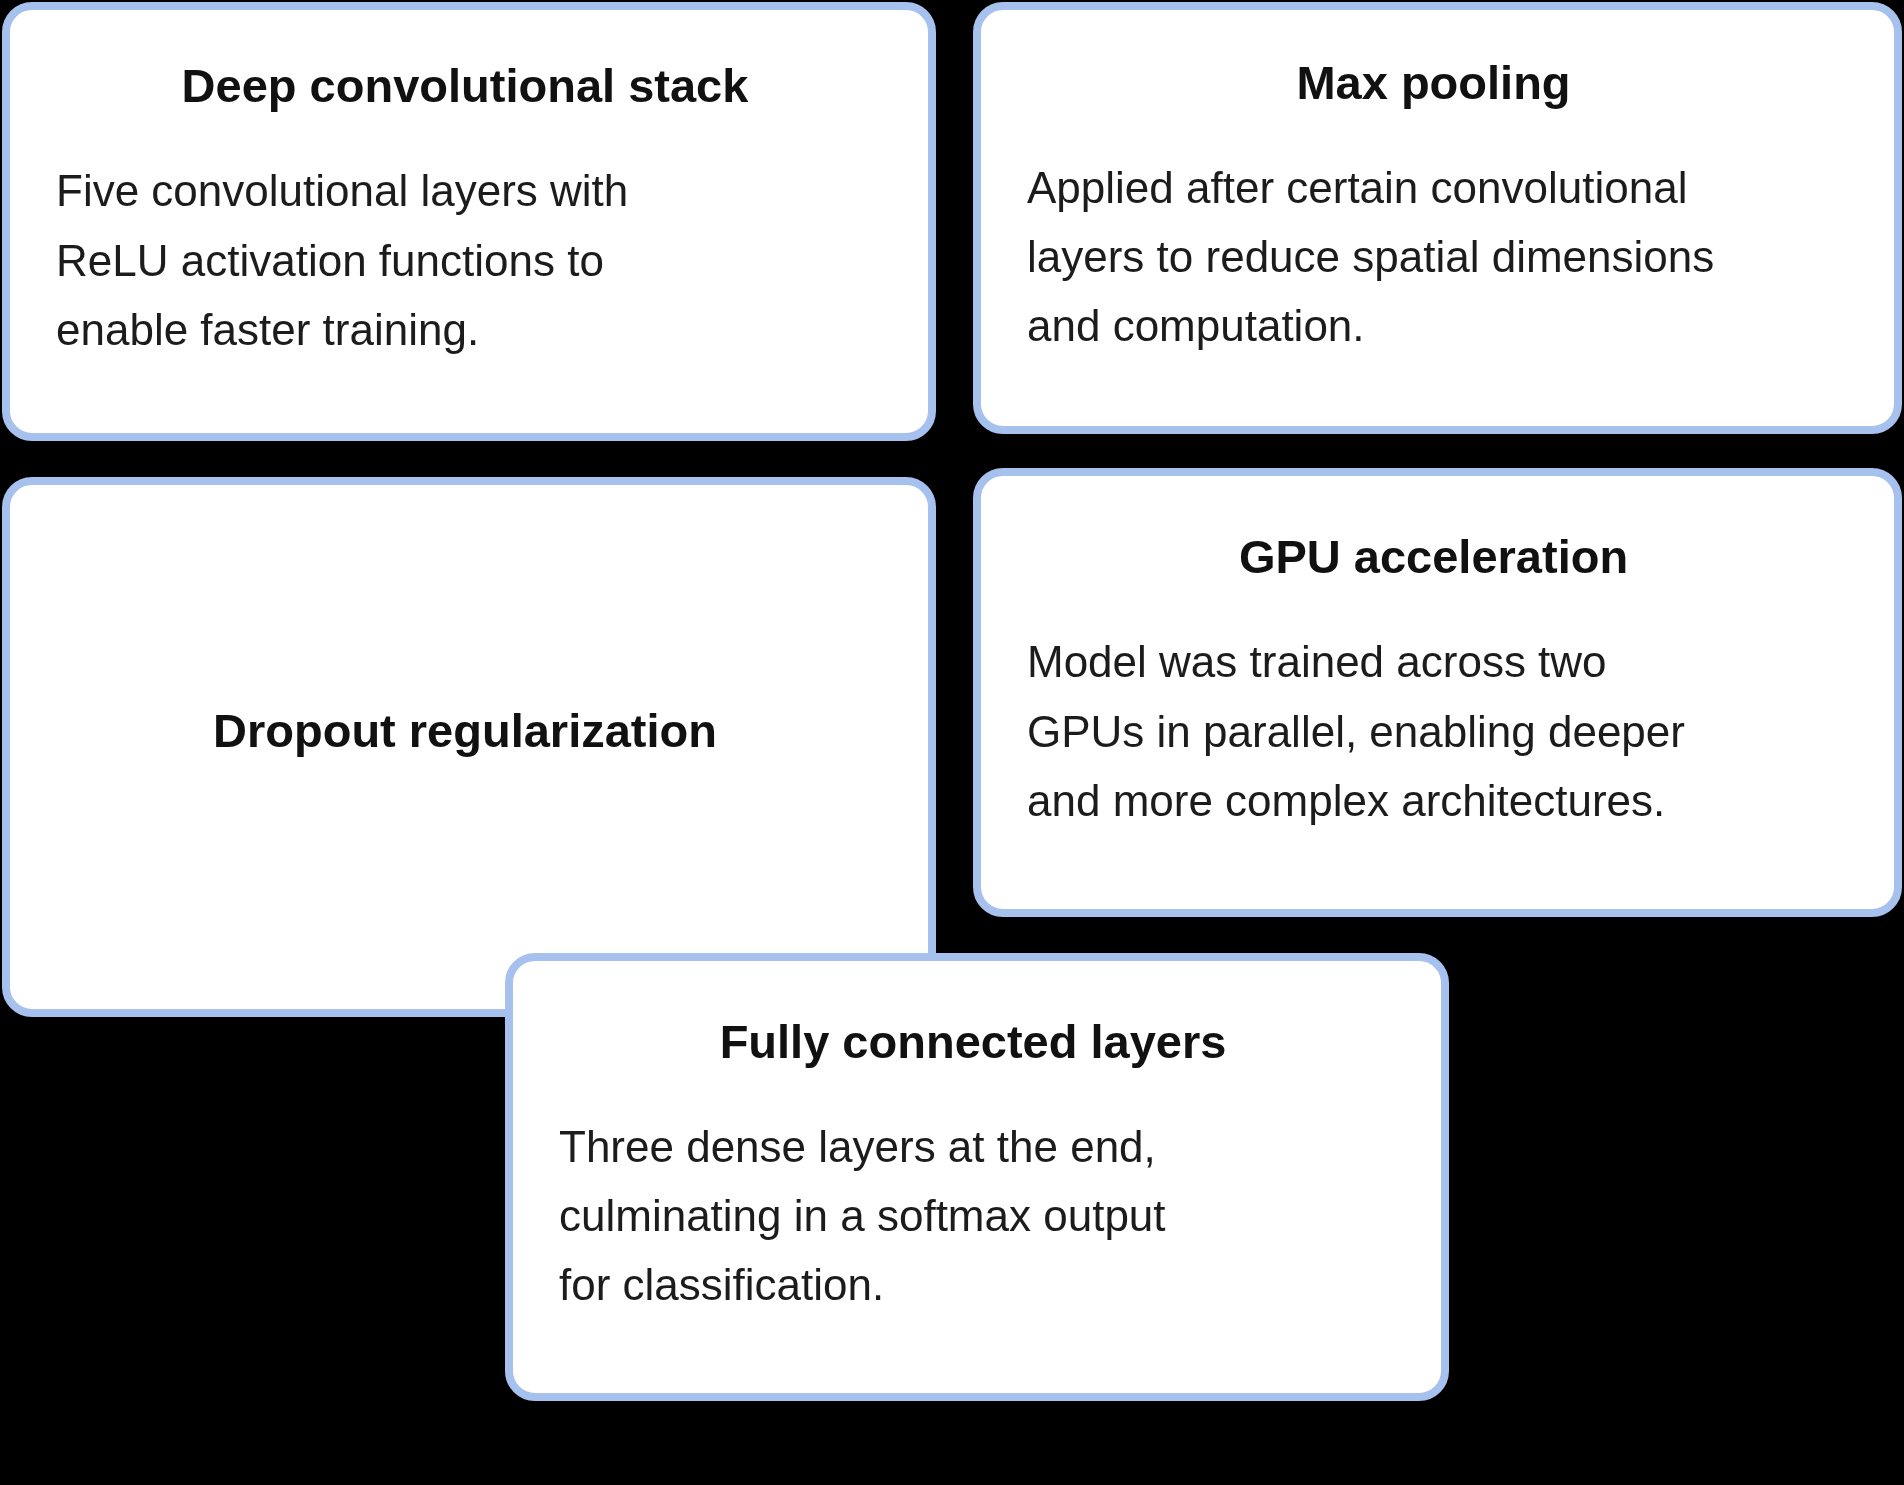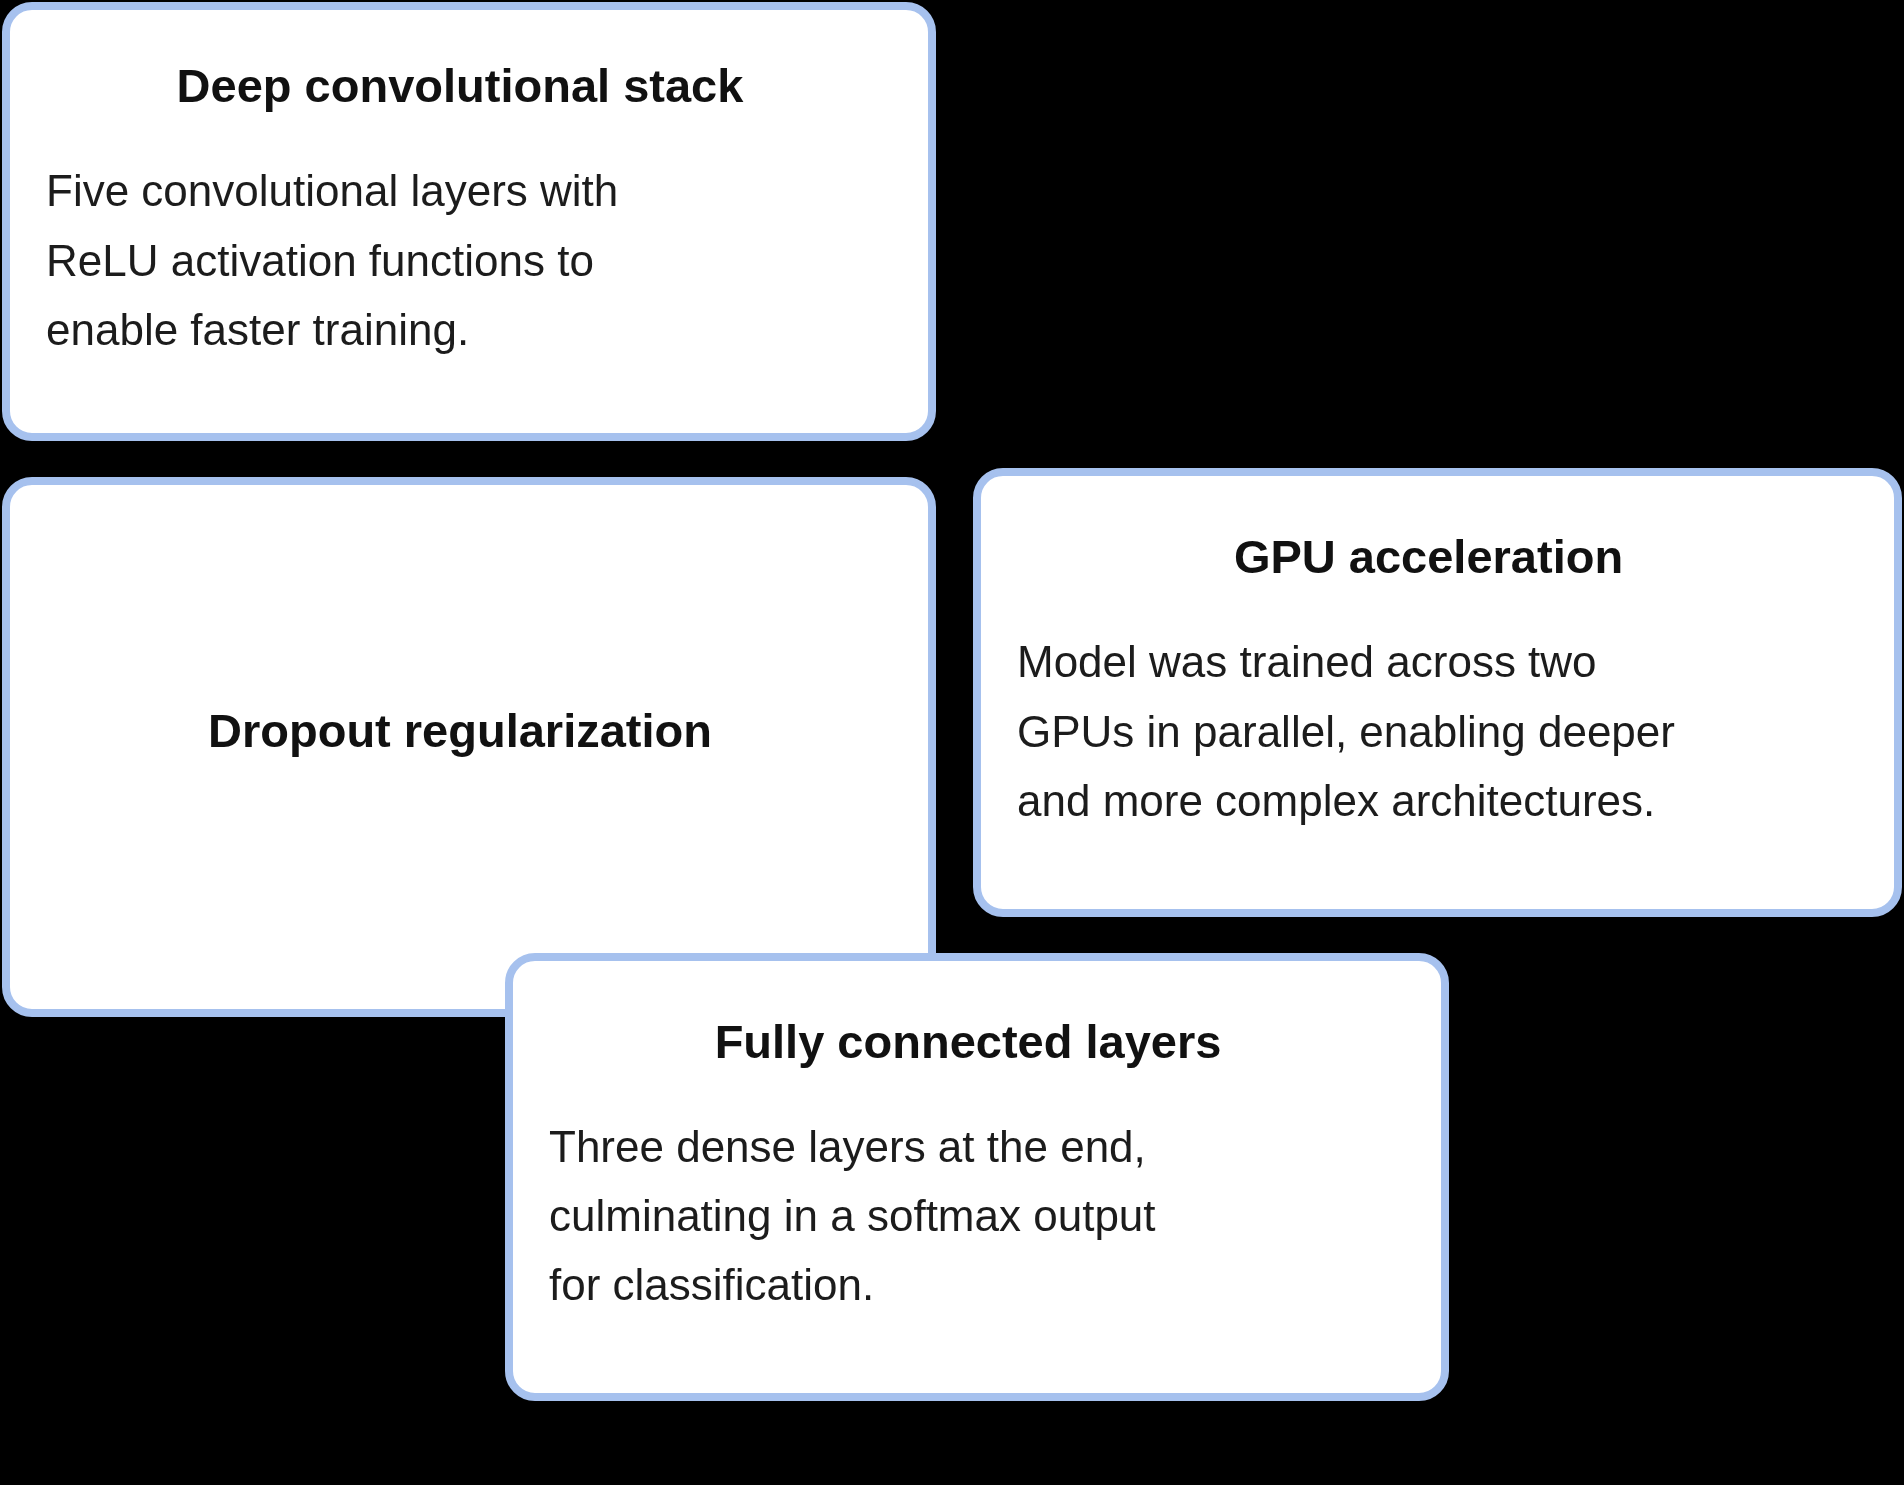--- a/index.html
+++ b/index.html
@@ -17,21 +17,21 @@
   }
   .card {
     position: absolute;
     box-sizing: border-box;
     background: #ffffff;
     border: 8px solid #a6c1ee;
     border-radius: 30px;
     display: flex;
     flex-direction: column;
     justify-content: center;
-    padding: 16px 38px 24px 20px;
+    padding: 16px 38px 24px 30px;
   }
   .card-1 { left: 2px;   top: 2px;   width: 934px; height: 439px; }
   .card-2 { left: 973px; top: 2px;   width: 929px; height: 432px; }
   .card-3 { left: 2px;   top: 477px; width: 934px; height: 540px; }
   .card-4 { left: 973px; top: 468px; width: 929px; height: 449px; }
   .card-5 { left: 505px; top: 953px; width: 944px; height: 448px; }
   .card-title {
     margin: 0 0 24px 0;
     font-size: 47px;
     font-weight: 700;
@@ -54,20 +54,26 @@
 
 <div class="canvas">
 
   <div class="card card-1">
     <h2 class="card-title">Deep convolutional stack</h2>
     <p class="card-body">Five convolutional layers with
 ReLU activation functions to
 enable faster training.</p>
   </div>
 
+  <div class="card card-2">
+    <h2 class="card-title">Max pooling</h2>
+    <p class="card-body">Applied after certain convolutional
+layers to reduce spatial dimensions
+and computation.</p>
+  </div>
 
   <div class="card card-3">
     <h2 class="card-title">Dropout regularization</h2>
   </div>
 
   <div class="card card-5">
     <h2 class="card-title">Fully connected layers</h2>
     <p class="card-body">Three dense layers at the end,
 culminating in a softmax output
 for classification.</p>

